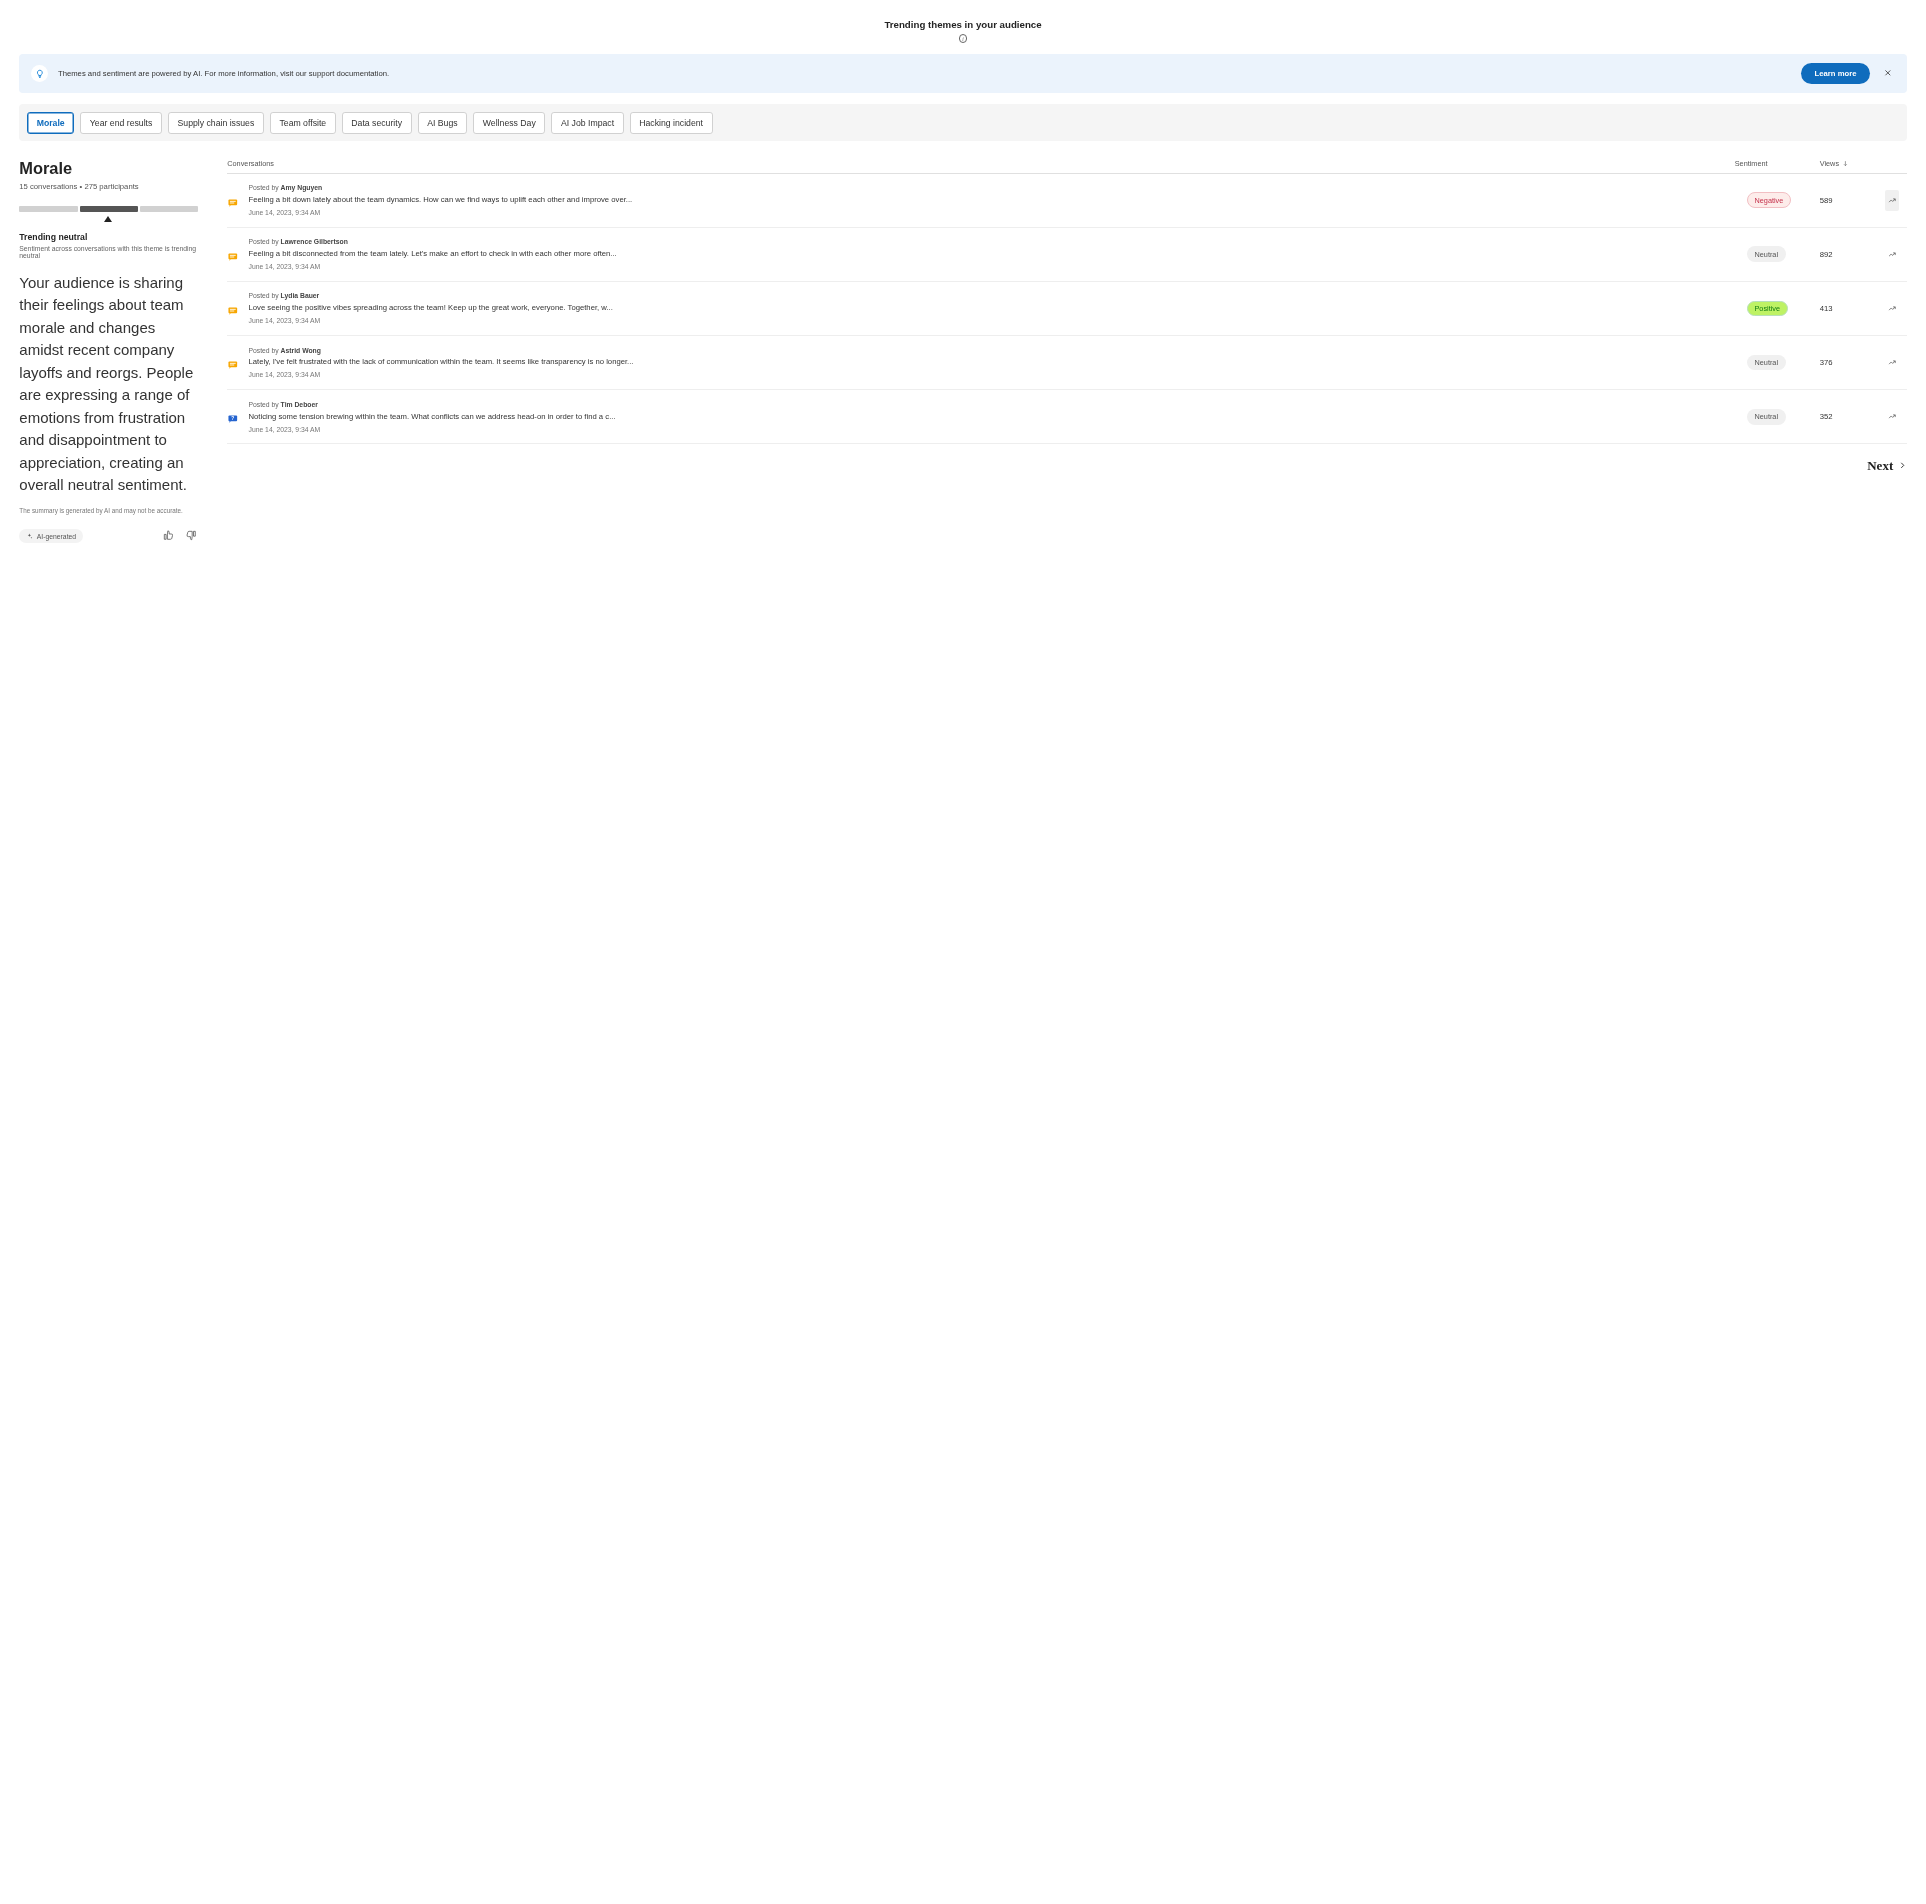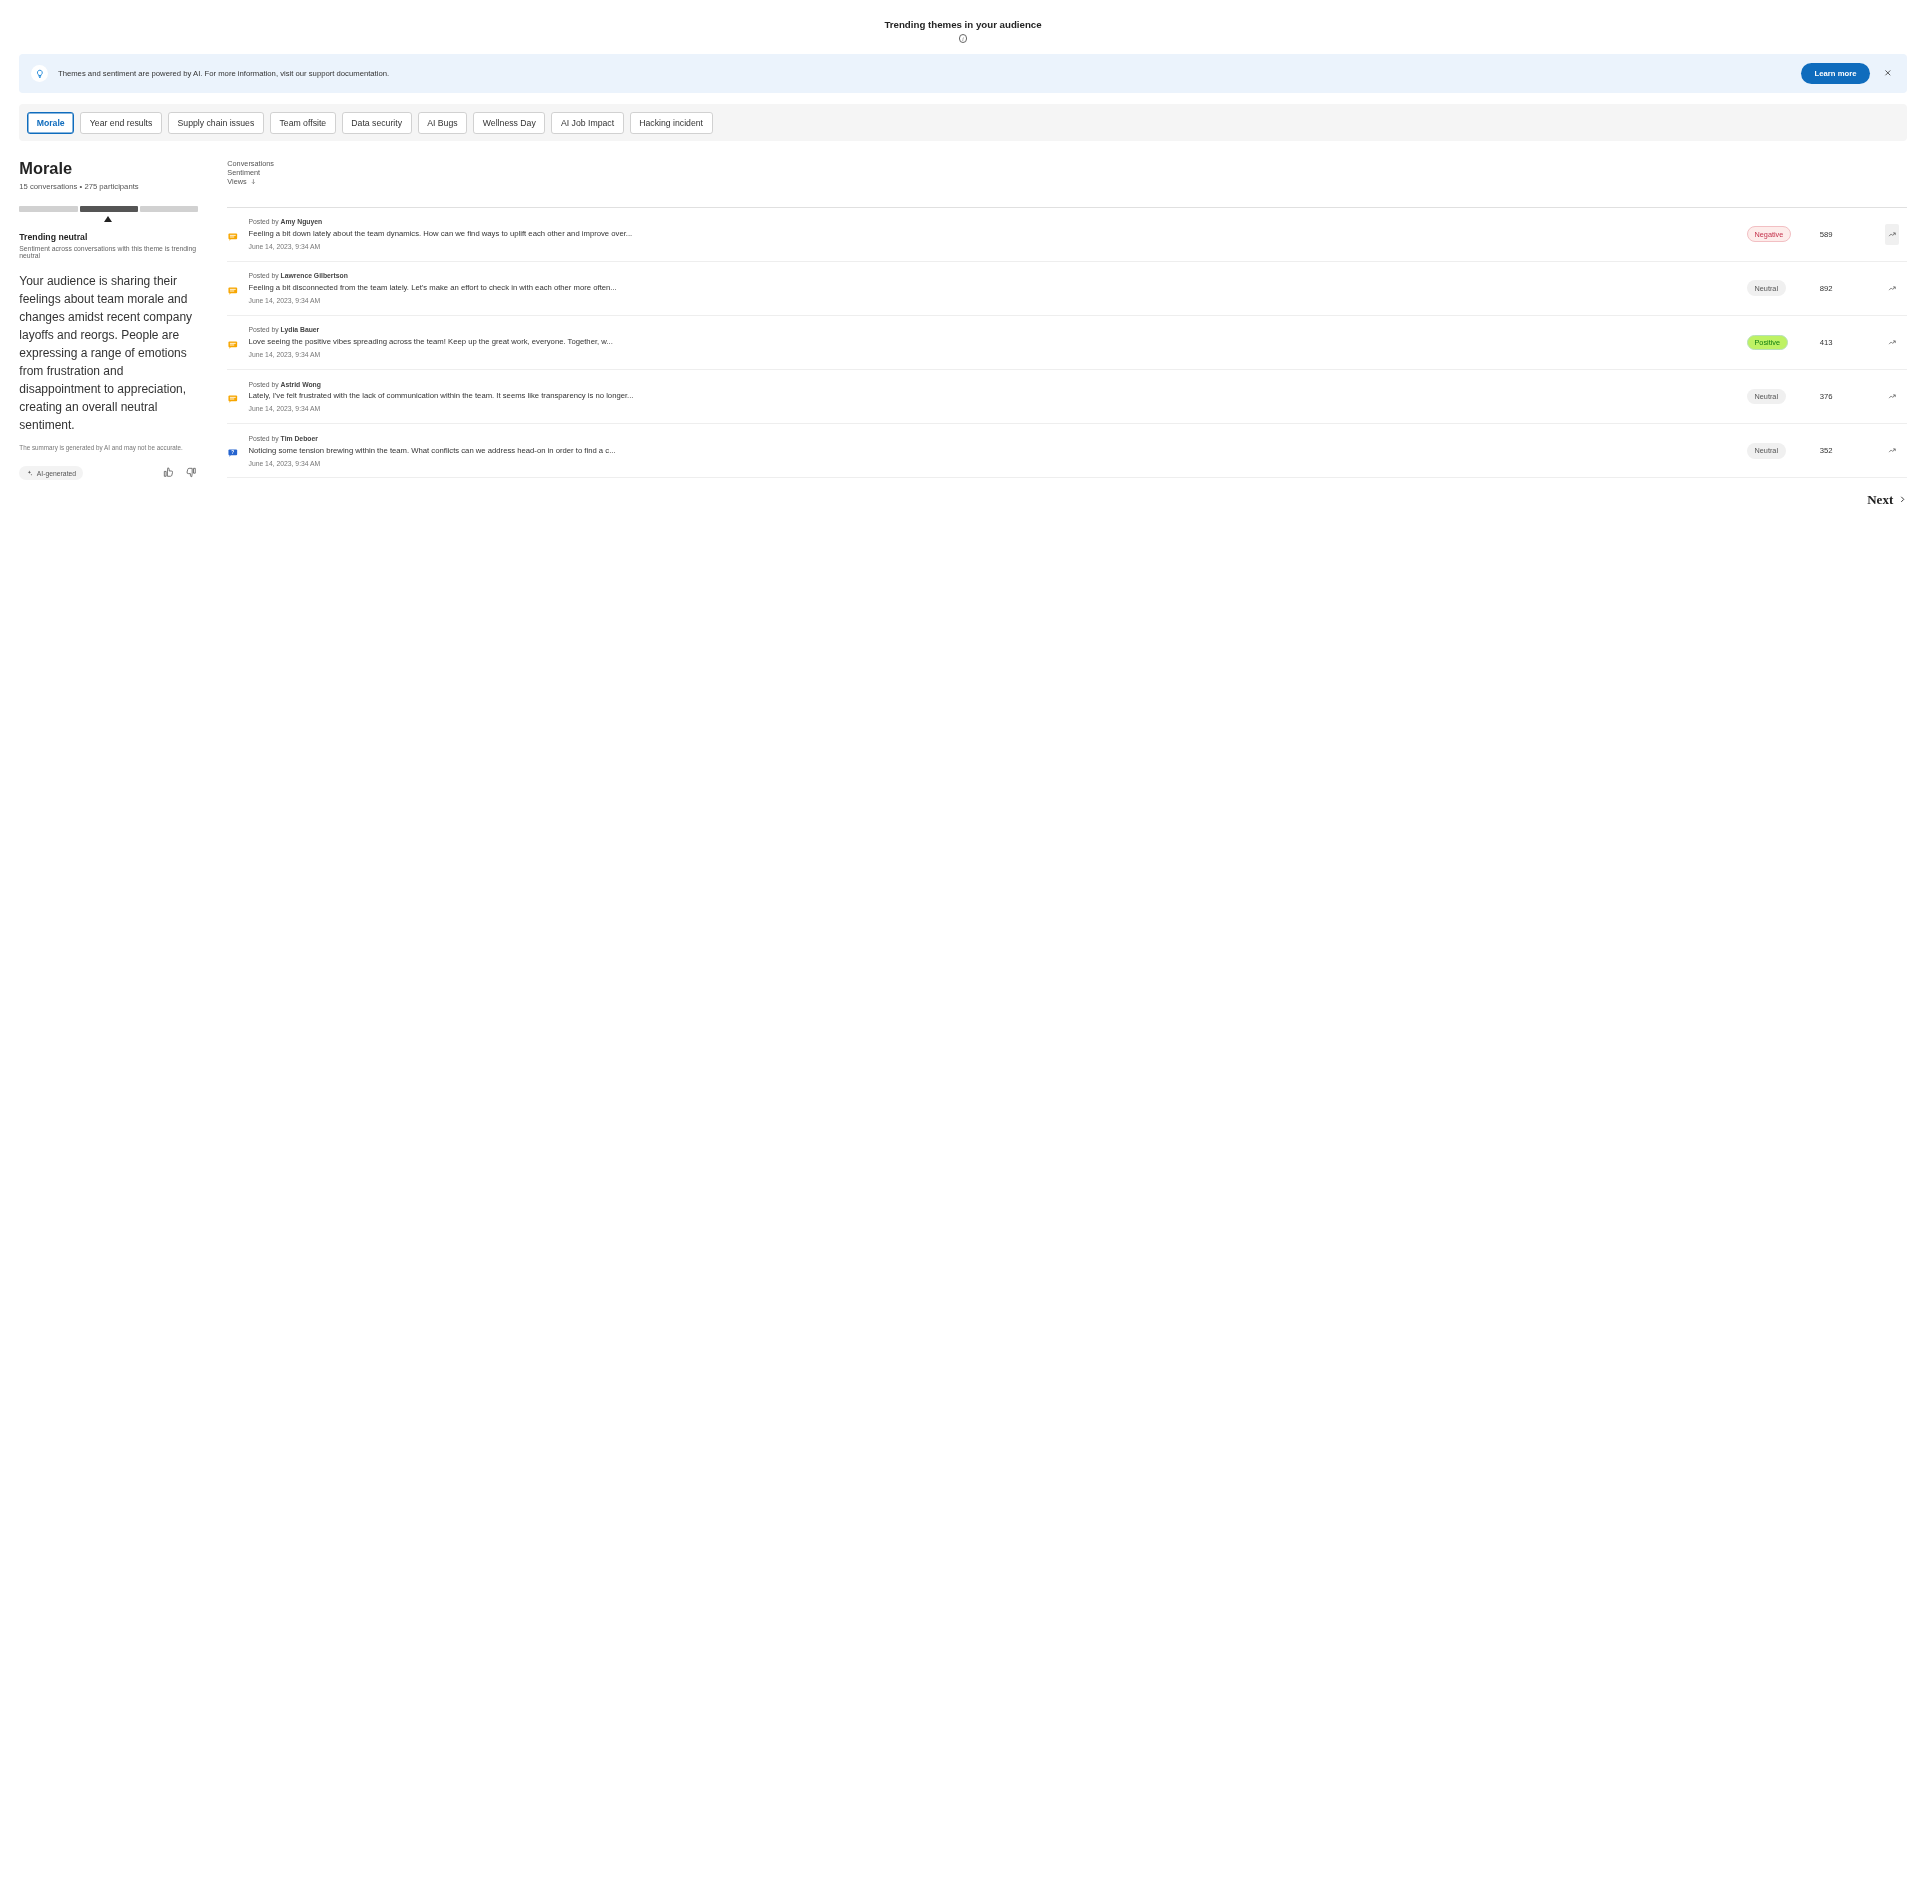--- a/index.html
+++ b/index.html
@@ -141,21 +141,21 @@
       font-size: 8.7px;
       font-weight: 700;
       margin-bottom: 2.9px;
     }
     .trending-sub {
       font-size: 6.8px;
       color: #666;
       margin-bottom: 12.6px;
     }
     .summary-body {
-      font-size: 12px;
+      font-size: 15px;
       line-height: 1.5;
       color: #333;
       margin-bottom: 10.6px;
     }
     .summary-disclaimer {
       font-size: 6.3px;
       color: #777;
       margin-bottom: 12.6px;
     }
     .ai-row {
@@ -177,25 +177,24 @@
     .thumb-btn {
       background: none;
       border: none;
       cursor: pointer;
       color: #555;
       padding: 1.9px;
     }
     .right-col { flex: 1; }
     .table-head {
       display: flex;
-      padding-bottom: 21px;
+      padding-bottom: 5px;
       border-bottom: 0.5px solid #e0e0e0;
       font-size: 7.3px;
       color: #555;
-      flex-direction: column;
     }
     .col-conv { flex: 1; }
     .col-sent { width: 85px; }
     .col-views { width: 58px; text-align: left; display:flex; align-items:center; gap:2.9px; }
     .col-action { width: 29px; }
     .row {
       display: flex;
       align-items: center;
       padding: 10.6px 0;
       border-bottom: 0.5px solid #eee;

